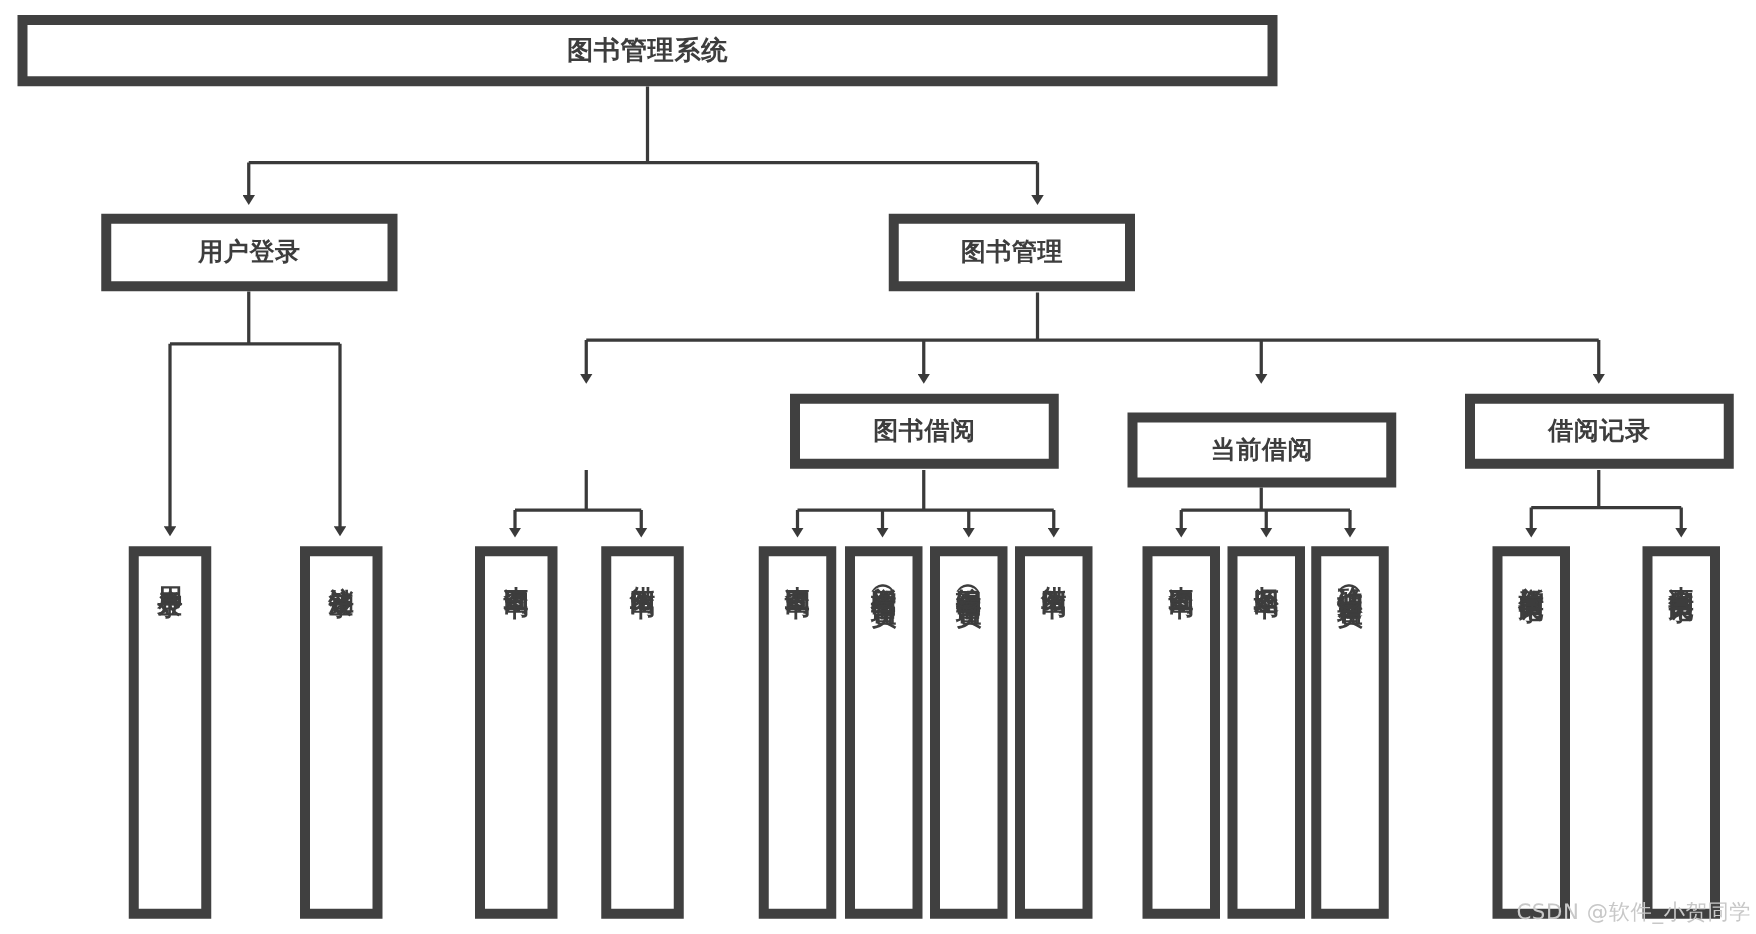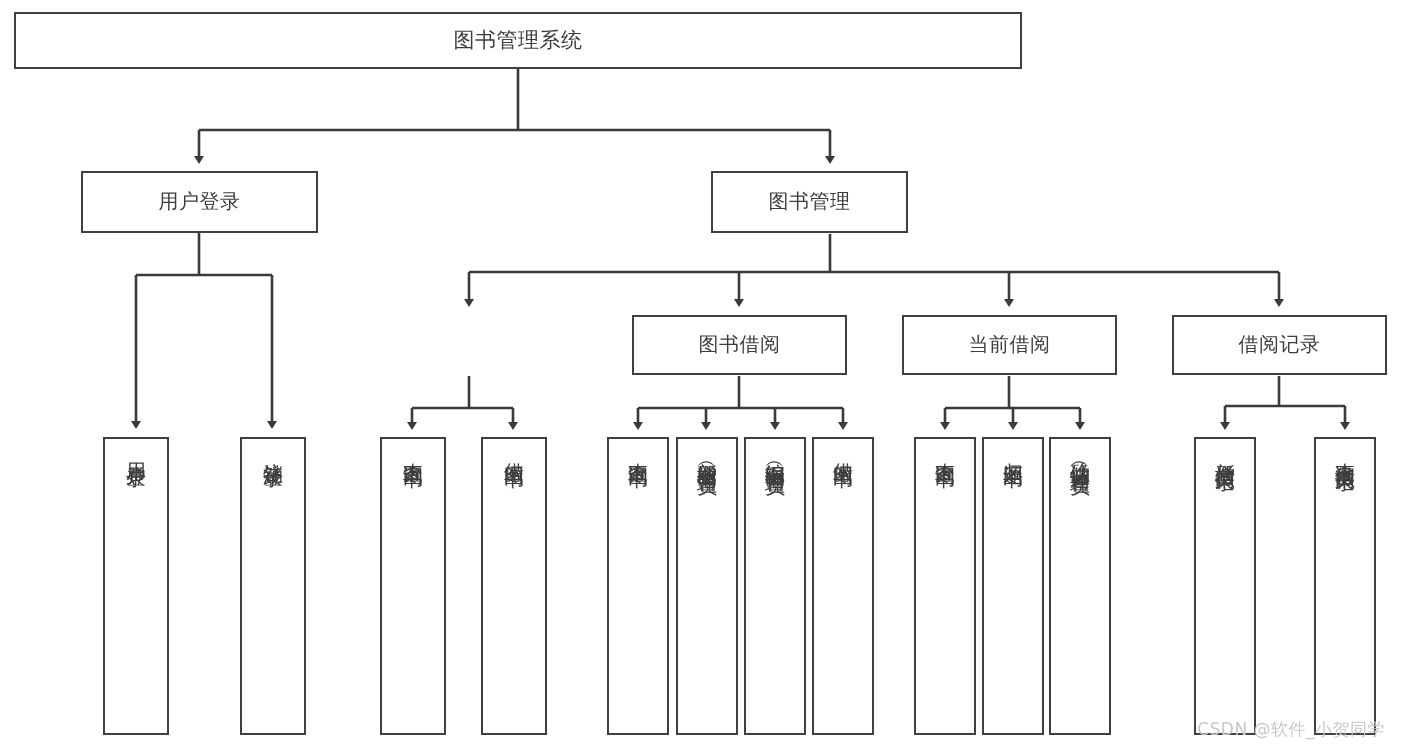--- a/index.html
+++ b/index.html
@@ -23,28 +23,29 @@
     left: 0;
     top: 0;
     width: 1405px;
     height: 747px;
     pointer-events: none;
   }
   .node {
     position: absolute;
     box-sizing: border-box;
     background: #ffffff;
-    border: 2px solid #404040;
+    border: 8px solid #404040;
     display: flex;
     align-items: center;
     justify-content: center;
     color: #3d3d3d;
     line-height: 1.18;
     text-align: center;
     z-index: 2;
+    font-weight: bold;
   }
   .node-root {
     font-size: 21px;
     letter-spacing: 0.5px;
   }
   .node-l1 {
     font-size: 20px;
     letter-spacing: 0.5px;
   }
   .node-l2 {
@@ -59,21 +60,21 @@
   .vlabel {
     writing-mode: vertical-rl;
     text-orientation: upright;
     letter-spacing: 2px;
     line-height: 1.06;
     white-space: nowrap;
     display: block;
   }
   .watermark {
     position: absolute;
-    right: 20px;
+    right: 4px;
     bottom: 6px;
     font-size: 17px;
     color: #c8c8c8;
     letter-spacing: 0.5px;
     z-index: 3;
     white-space: nowrap;
     margin-left: 20px;
   }
 </style>
 </head>
@@ -141,21 +142,21 @@
 
   <div class="node node-l1" style="left:711px; top:171px; width:197px; height:62px;">
     <span>图书管理</span>
   </div>
 
 
   <div class="node node-l2" style="left:632px; top:315px; width:215px; height:60px;">
     <span>图书借阅</span>
   </div>
 
-  <div class="node node-l2" style="left:902px; top:315px; width:215px; height:60px;">
+  <div class="node node-l2" style="left:902px; top:330px; width:215px; height:60px;">
     <span>当前借阅</span>
   </div>
 
   <div class="node node-l2" style="left:1172px; top:315px; width:215px; height:60px;justify-content:center;">
     <span>借阅记录</span>
   </div>
 
   <div class="node node-leaf" style="left:103px; top:437px; width:66px; height:298px;">
     <span class="vlabel">用户登录</span>
   </div>

